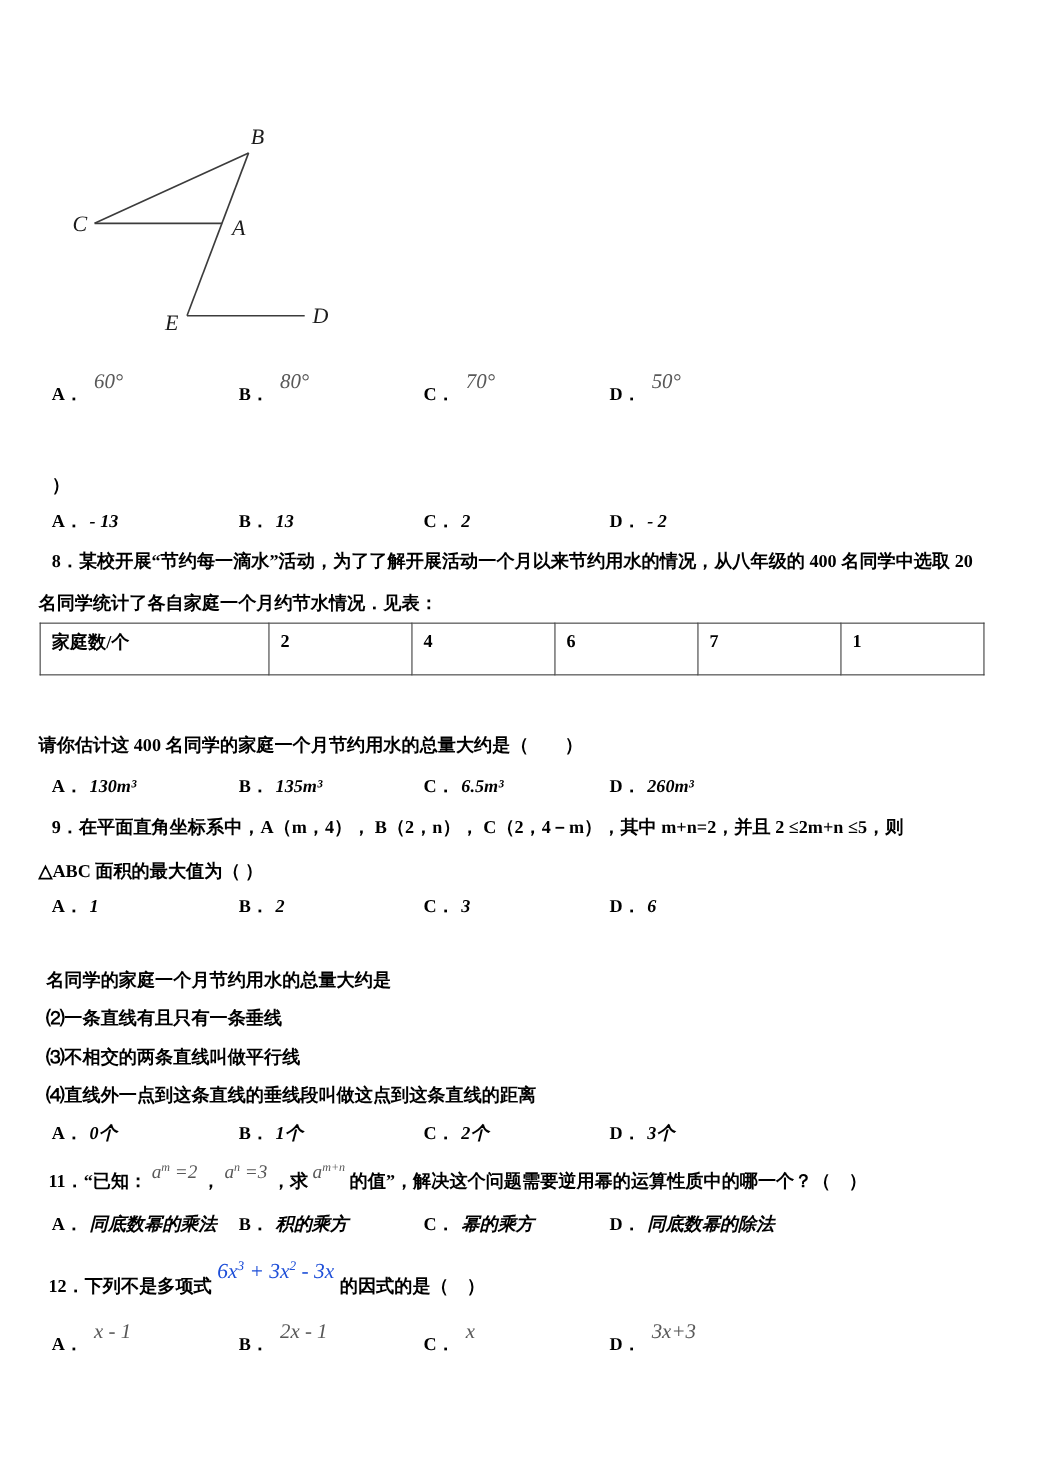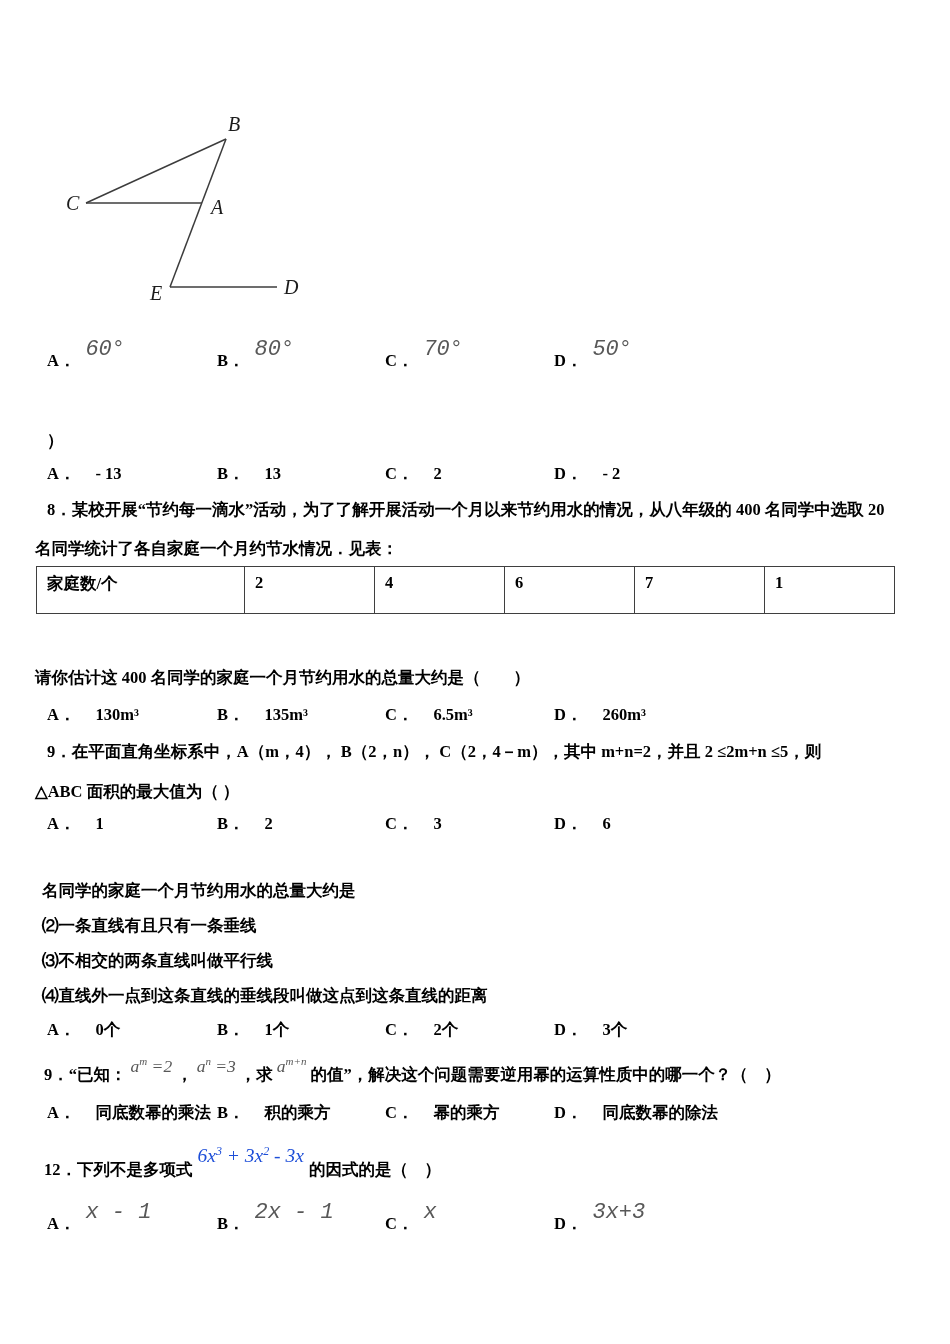--- a/index.html
+++ b/index.html
@@ -8,25 +8,25 @@
     font-family:"Liberation Serif",serif;color:#000;
   }
   .line{
     position:absolute;font-size:16.5px;font-weight:bold;white-space:nowrap;
     line-height:22px;
   }
   .optrow{position:absolute;left:47px;width:890px;height:30px;}
   .opt{position:absolute;top:0;white-space:nowrap;font-size:16.5px;font-weight:bold;}
   .o0{left:0;} .o1{left:170px;} .o2{left:338px;} .o3{left:507px;}
   .olab{font-weight:bold;}
-  .oval{margin-left:20px;}
+  .oval{margin-left:6px;font-style:italic;}
   
   .mval{
     margin-left:10px;color:#585858;font-weight:normal;font-style:italic;
-    font-size:22px;position:relative;top:-11px;font-family:Liberation Mono, monospace;
+    font-size:19px;position:relative;top:-11px;
   }
   .imath{
     color:#585858;font-weight:normal;font-style:italic;font-size:17.5px;
     position:relative;top:-8px;padding:0 4px;white-space:nowrap;
   }
   .imath sup{font-size:11px;font-style:italic;}
   .bmath{
     color:#1d4ed8;font-weight:normal;font-style:italic;font-size:19.5px;
     position:relative;top:-13px;padding:0 5px;white-space:nowrap;
   }
@@ -123,21 +123,21 @@
   <div class="line" style="left:42px;top:950px">⑶不相交的两条直线叫做平行线</div>
   <div class="line" style="left:42px;top:985px">⑷直线外一点到这条直线的垂线段叫做这点到这条直线的距离</div>
   <div class="optrow" style="top:1019px">
     <span class="opt o0"><span class="olab">A．</span><span class="oval">0个</span></span>
     <span class="opt o1"><span class="olab">B．</span><span class="oval">1个</span></span>
     <span class="opt o2"><span class="olab">C．</span><span class="oval">2个</span></span>
     <span class="opt o3"><span class="olab">D．</span><span class="oval">3个</span></span>
   </div>
 
   <div class="line" style="left:44px;top:1058px">
-    <span>9．“已知：</span><span class="imath"><span>a</span><sup>m</sup><span> =2</span></span><span>，</span><span class="imath"><span>a</span><sup>n</sup><span> =3</span></span><span>，求</span><span class="imath"><span>a</span><sup>m+n</sup></span><span>的值”，解决这个问题需要逆用幂的运算性质中的哪一个？（　）</span>
+    <span>11．“已知：</span><span class="imath"><span>a</span><sup>m</sup><span> =2</span></span><span>，</span><span class="imath"><span>a</span><sup>n</sup><span> =3</span></span><span>，求</span><span class="imath"><span>a</span><sup>m+n</sup></span><span>的值”，解决这个问题需要逆用幂的运算性质中的哪一个？（　）</span>
   </div>
   <div class="optrow" style="top:1102px">
     <span class="opt o0"><span class="olab">A．</span><span class="oval">同底数幂的乘法</span></span>
     <span class="opt o1"><span class="olab">B．</span><span class="oval">积的乘方</span></span>
     <span class="opt o2"><span class="olab">C．</span><span class="oval">幂的乘方</span></span>
     <span class="opt o3"><span class="olab">D．</span><span class="oval">同底数幂的除法</span></span>
   </div>
 
   <div class="line" style="left:44px;top:1152px">
     <span>12．下列不是多项式</span><span class="bmath"><span>6x</span><sup>3</sup><span> + 3x</span><sup>2</sup><span> - 3x</span></span><span>的因式的是（　）</span>

